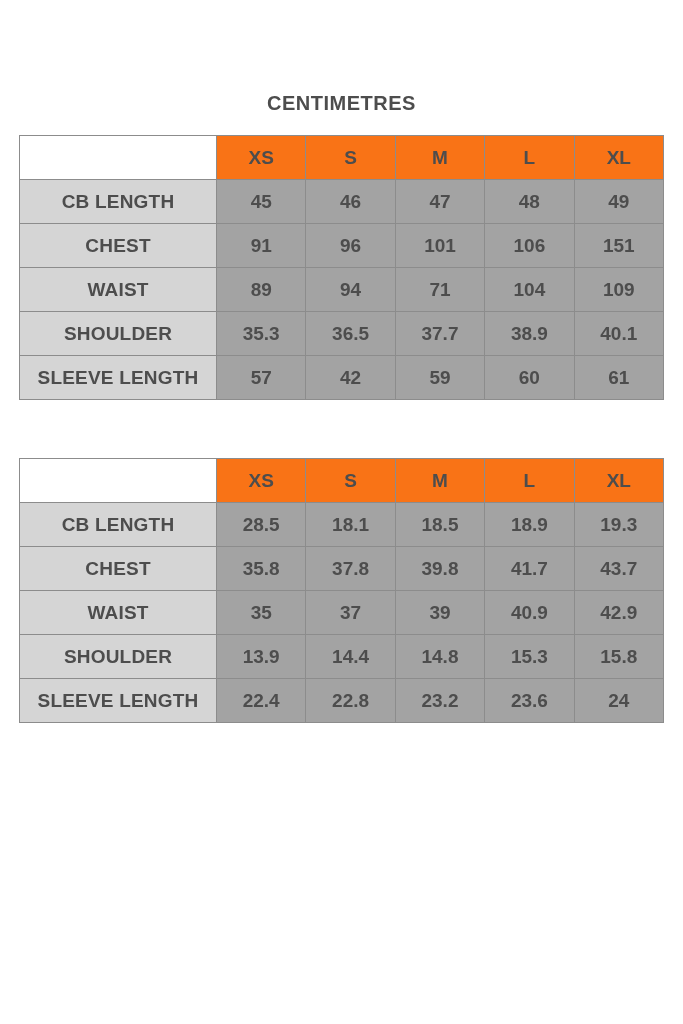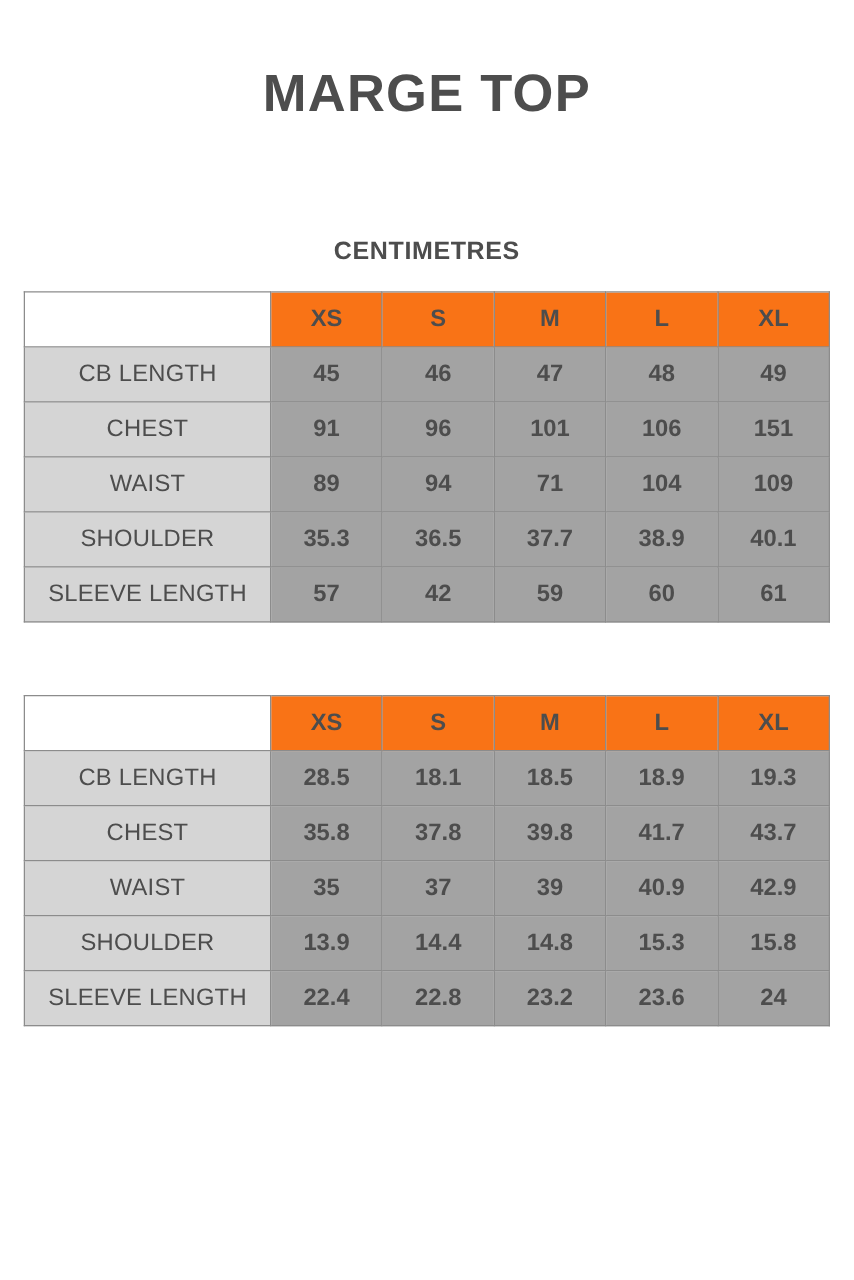--- a/index.html
+++ b/index.html
@@ -66,37 +66,36 @@
     background: #ffffff;
     width: 196px;
   }
   .hdr-size {
     background: #f97316;
     font-weight: bold;
     font-size: 19px;
   }
   .row-label {
     background: #d5d5d5;
-    font-weight: normal;
+    font-weight: bold;
     font-size: 19px;
     letter-spacing: 0.2px;
     width: 196px;
   }
   .cell-val {
     background: #a3a3a3;
     font-weight: bold;
     font-size: 19px;
   }
 </style>
 </head>
 <body>
 
 <div class="page">
 
-  <h1 class="title">MARGE TOP</h1>
 
   <div class="section section-cm">
     <div class="section-heading">CENTIMETRES</div>
     <table class="size-table">
       <thead>
         <tr>
           <th class="hdr-blank"></th>
           <th class="hdr-size">XS</th>
           <th class="hdr-size">S</th>
           <th class="hdr-size">M</th>

